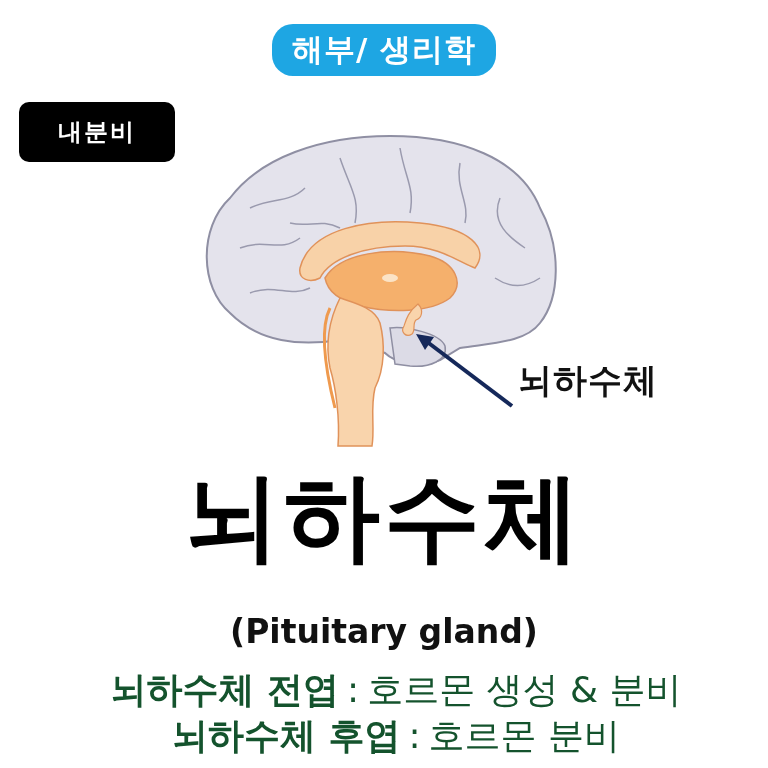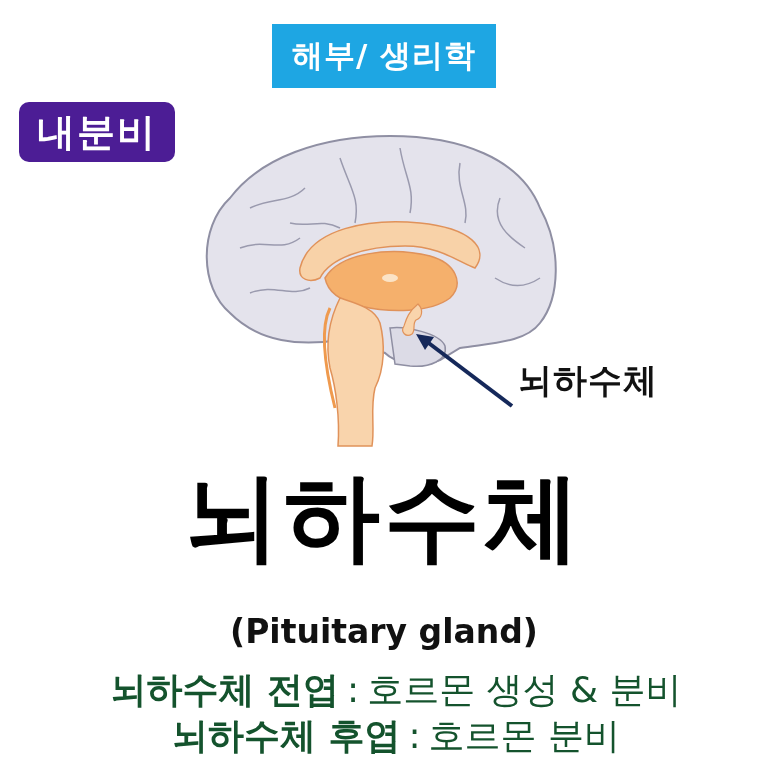--- a/index.html
+++ b/index.html
@@ -1,22 +1,22 @@
 <!DOCTYPE html>
 <html><head>
 <meta charset="utf-8">
 <style>
   html, body { margin:0; padding:0; }
   body { width:768px; height:768px; background:#ffffff; position:relative; overflow:hidden;
          font-family:"DejaVu Sans", "Liberation Sans", sans-serif; }
-  .category-badge { position:absolute; left:272px; top:24px; width:224px; height:64px;
+  .category-badge { position:absolute; left:272px; top:24px; width:224px; height:52px;
          background:#1ea6e3; color:#fff; font-size:31px; font-weight:bold;
-         display:flex; align-items:center; justify-content:center; letter-spacing:1px; }
+         display:flex; align-items:center; justify-content:center; letter-spacing:1px;border-radius:21px; }
   .topic-badge { position:absolute; left:19px; top:102px; width:156px; height:60px;
-         background:#4c1d95; color:#fff; font-size:38px; font-weight:bold; border-radius:10px;
+         background:#000000; color:#fff; font-size:24px; font-weight:bold; border-radius:10px;
          display:flex; align-items:center; justify-content:center; letter-spacing:2px; }
   .brain { position:absolute; left:190px; top:128px; width:380px; height:330px; }
   .pointer-label { position:absolute; left:518px; top:358px; font-size:34px; font-weight:bold; color:#111; letter-spacing:1px; }
   .title { position:absolute; left:0; width:768px; top:462px; text-align:center;
          font-size:96px; font-weight:bold; color:#000; letter-spacing:4px; line-height:110px; }
   .subtitle { position:absolute; left:0; width:768px; top:612px; text-align:center;
          font-size:33px; font-weight:bold; color:#111; }
   .desc { position:absolute; left:12px; width:768px; text-align:center; font-size:36px; color:#14532d; line-height:44px; }
   .desc .term { font-weight:bold; }
   .desc .sep { padding:0 8px; }

